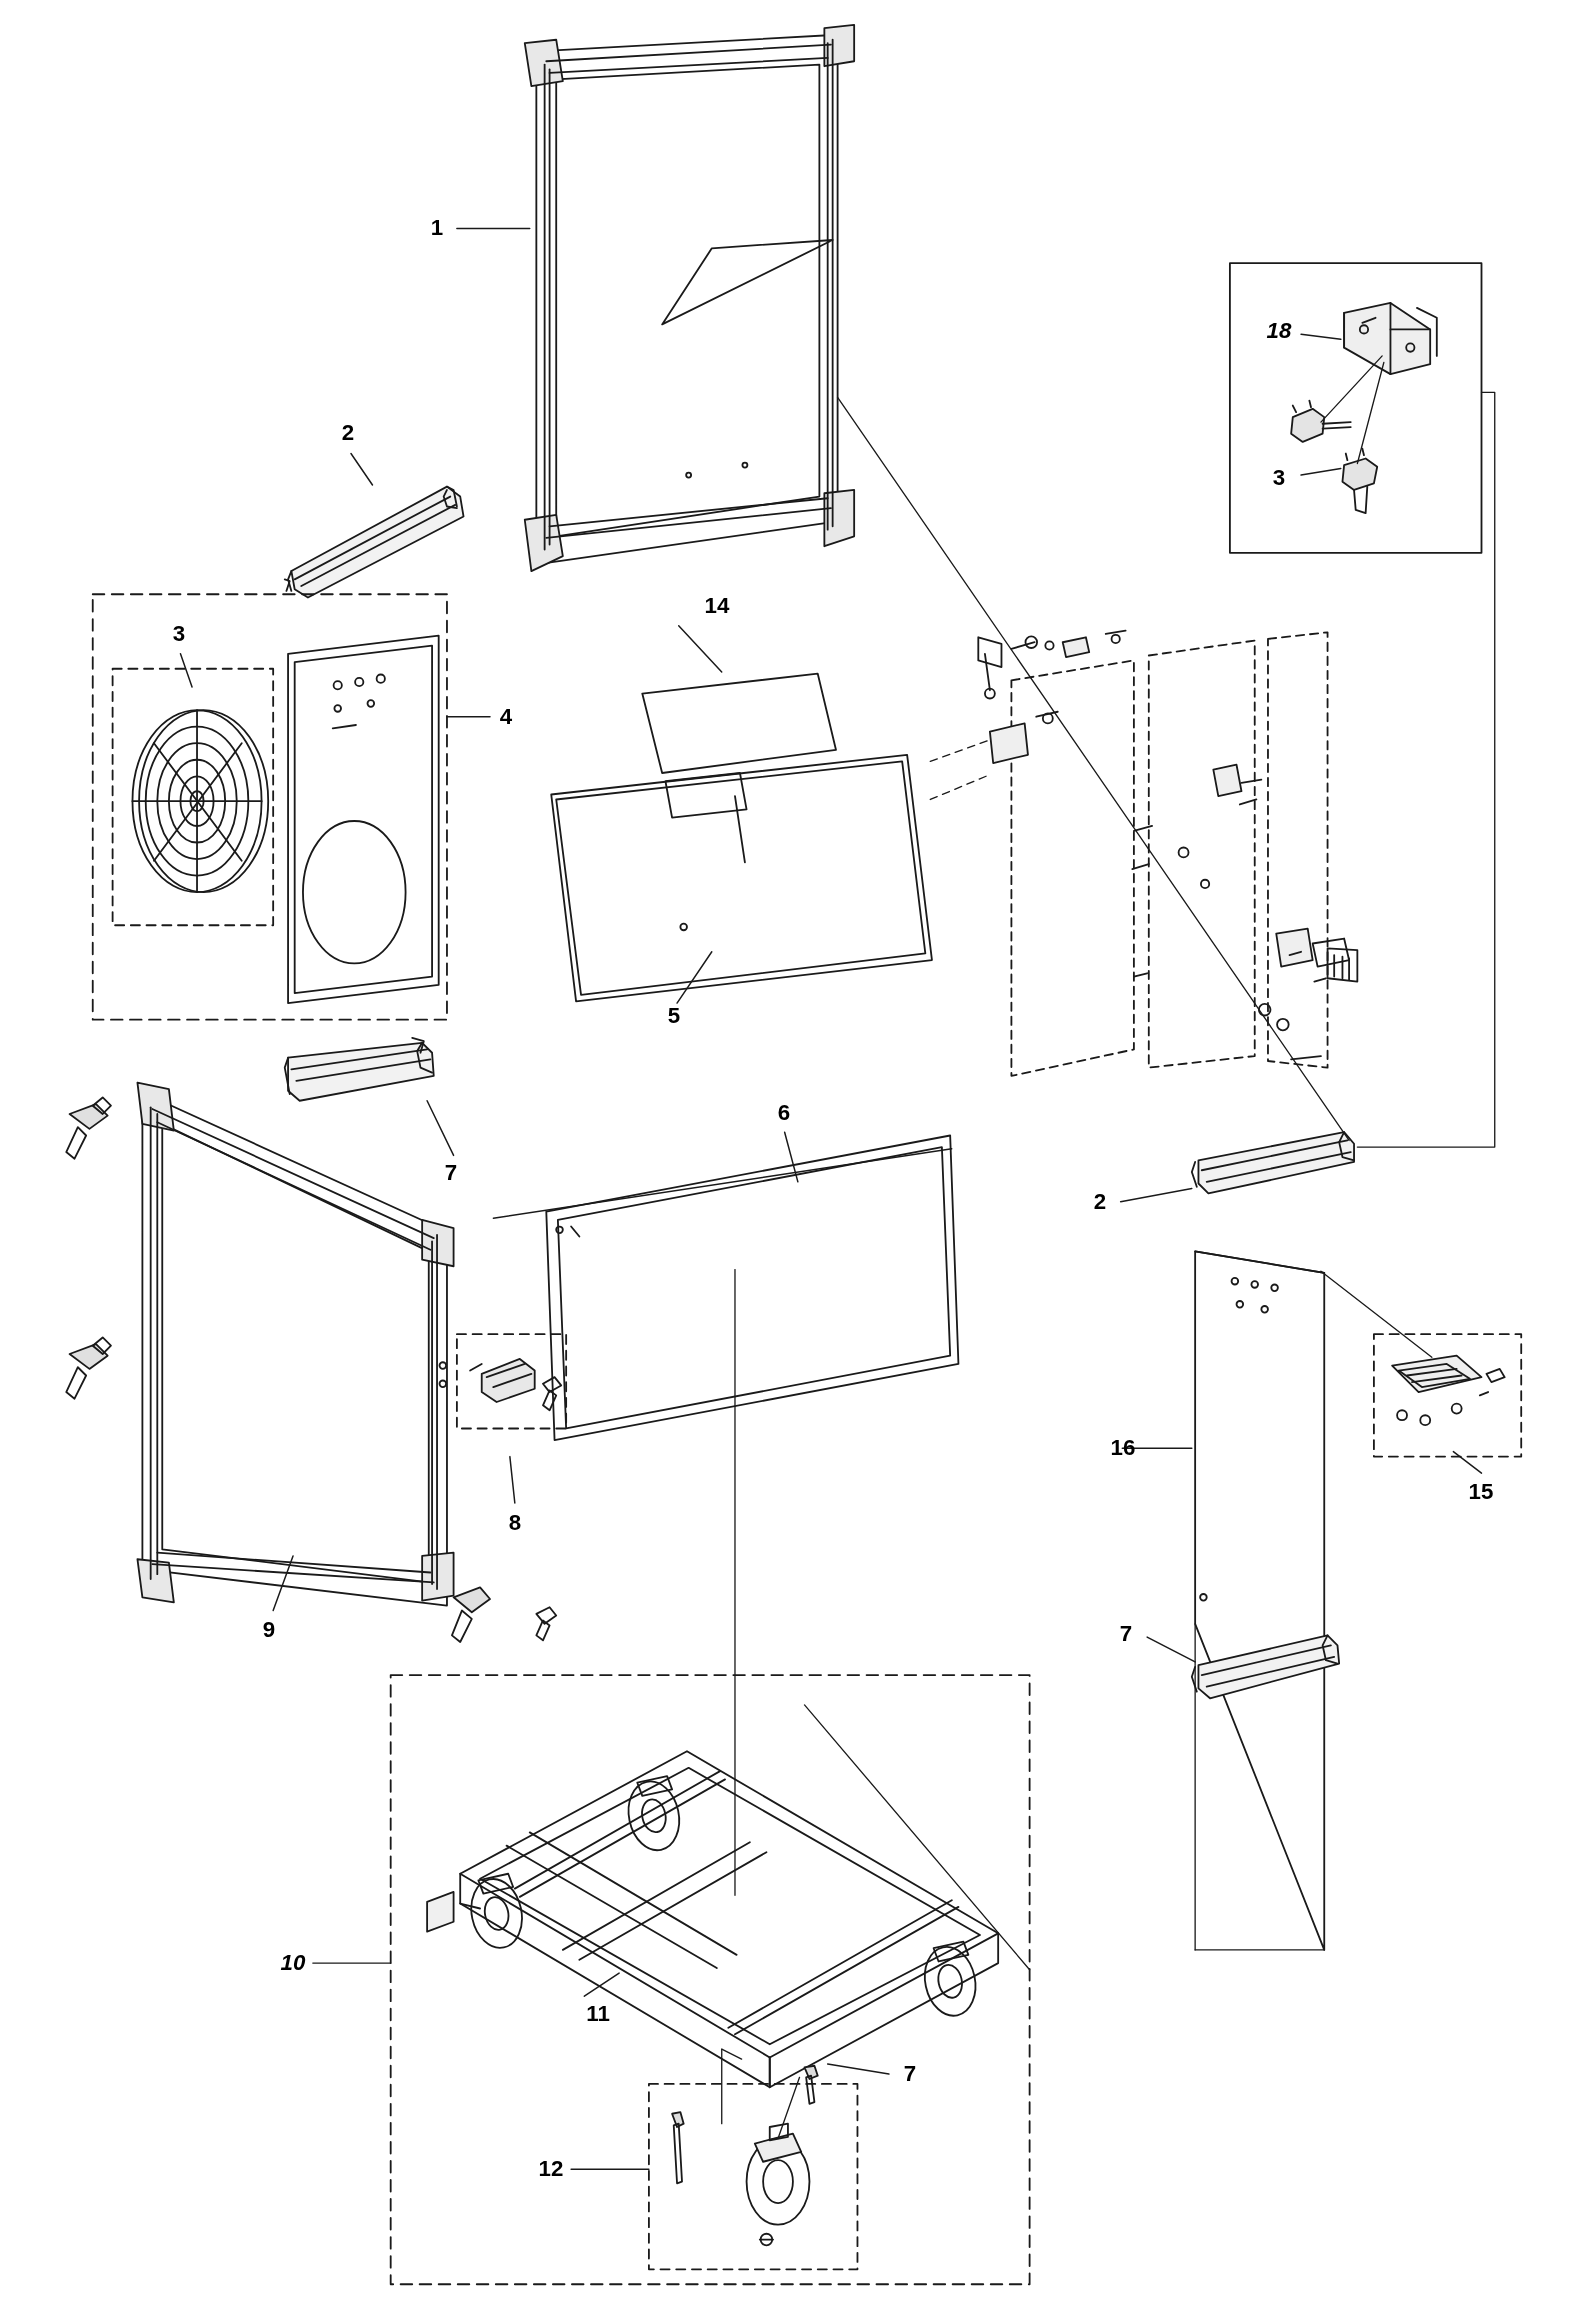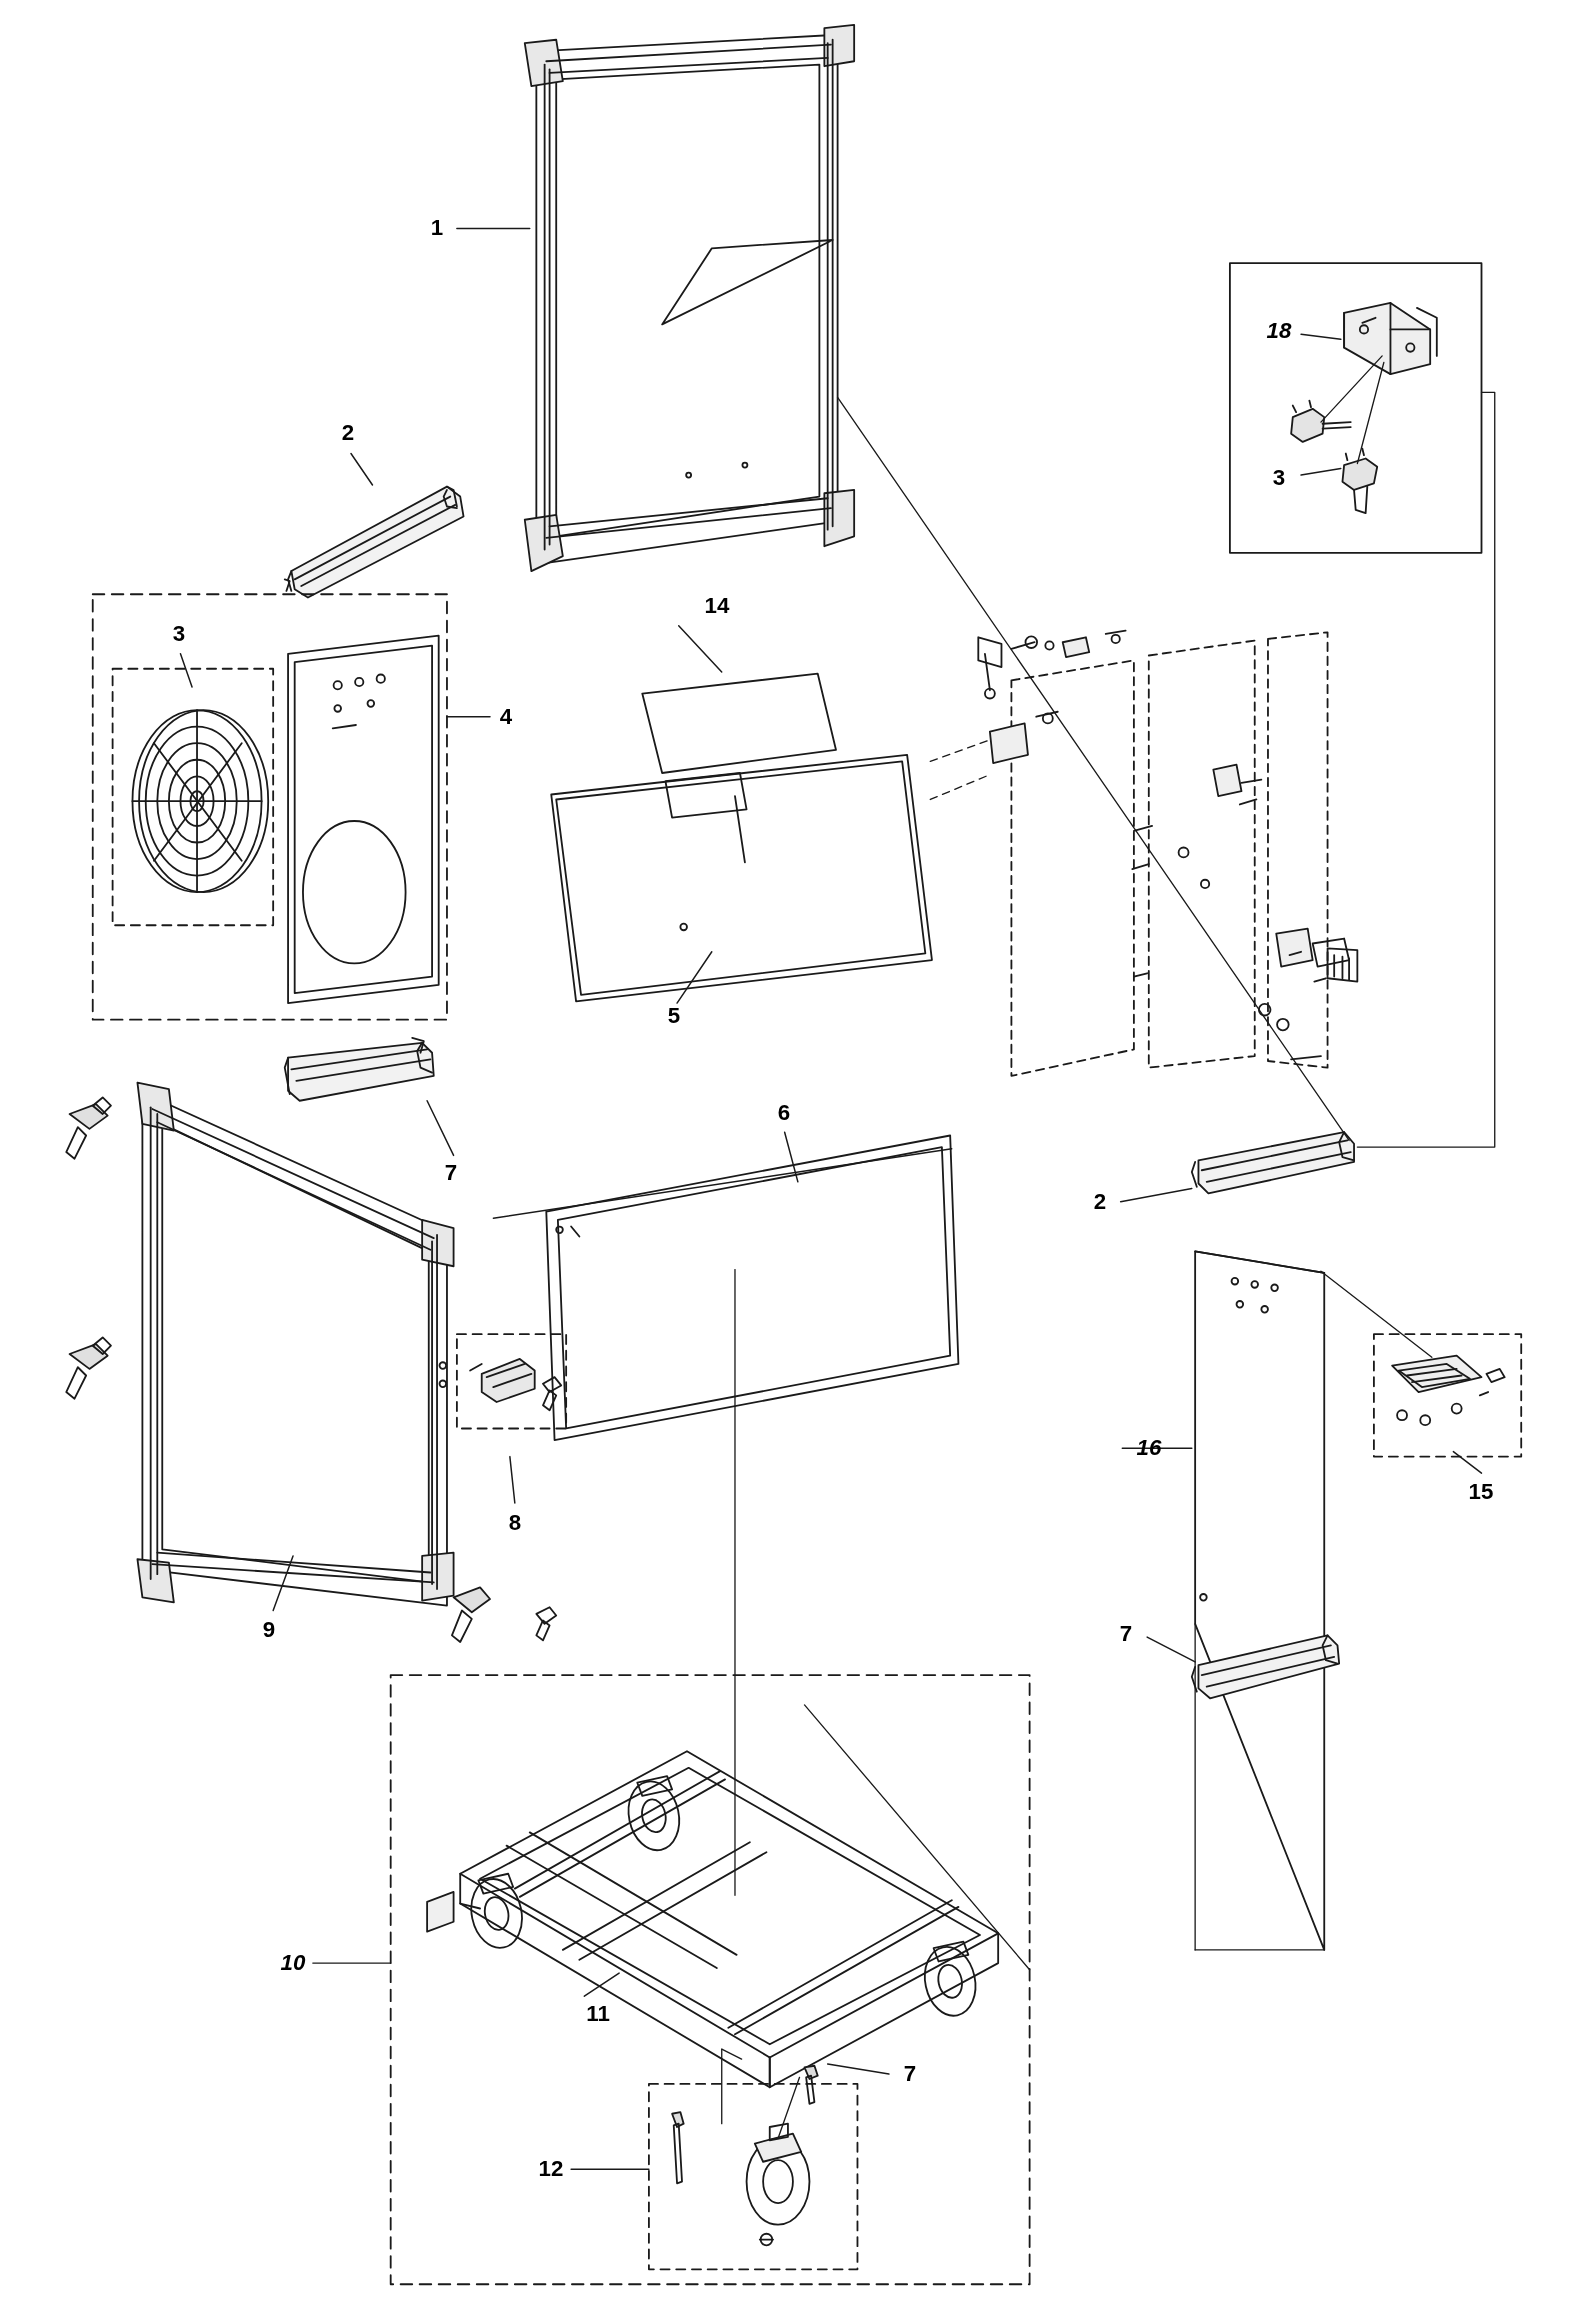--- a/index.html
+++ b/index.html
@@ -423,20 +423,20 @@
   <div class="callout" style="left:784px;top:1113px;">6</div>
   <div class="callout" style="left:451px;top:1173px;">7</div>
   <div class="callout" style="left:515px;top:1523px;">8</div>
   <div class="callout" style="left:269px;top:1630px;">9</div>
   <div class="callout" style="left:293px;top:1963px;font-style:italic;">10</div>
   <div class="callout" style="left:598px;top:2014px;">11</div>
   <div class="callout" style="left:551px;top:2169px;text-align:right;">12</div>
   <div class="callout" style="left:910px;top:2074px;">7</div>
   <div class="callout" style="left:677px;top:606px;margin-left:40px;">14</div>
   <div class="callout" style="left:1481px;top:1492px;">15</div>
-  <div class="callout" style="left:1149px;top:1448px;font-style:italic;">16</div>
+  <div class="callout" style="left:1123px;top:1448px;">16</div>
   <div class="callout" style="left:1279px;top:478px;">3</div>
   <div class="callout" style="left:1279px;top:331px;font-style:italic;">18</div>
   <div class="callout" style="left:1100px;top:1202px;">2</div>
   <div class="callout" style="left:1126px;top:1634px;">7</div>
 
 </div>
 
 
 </body></html>

